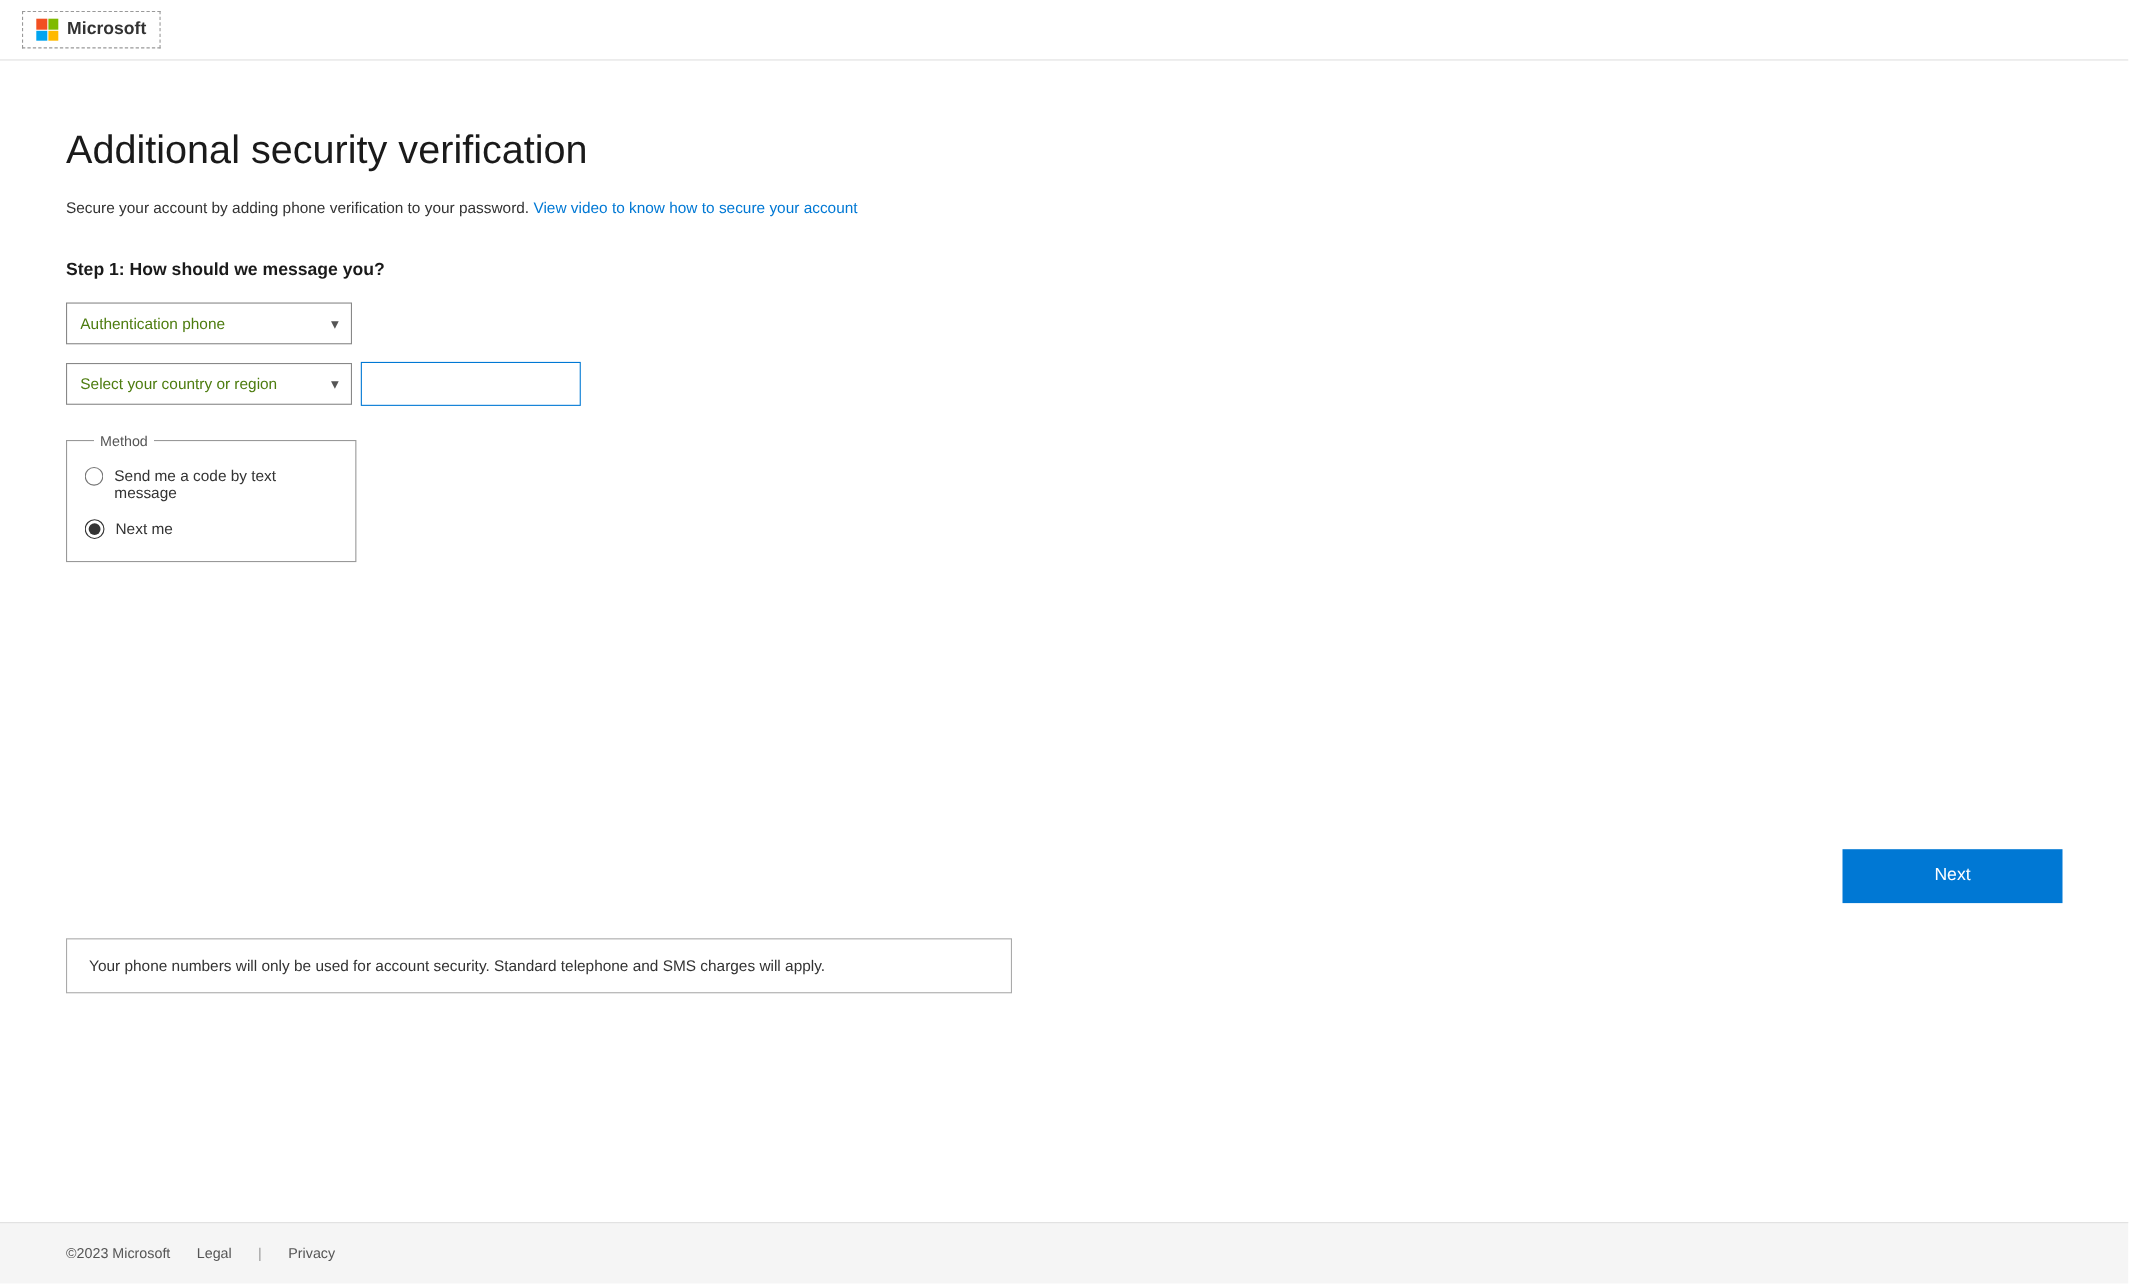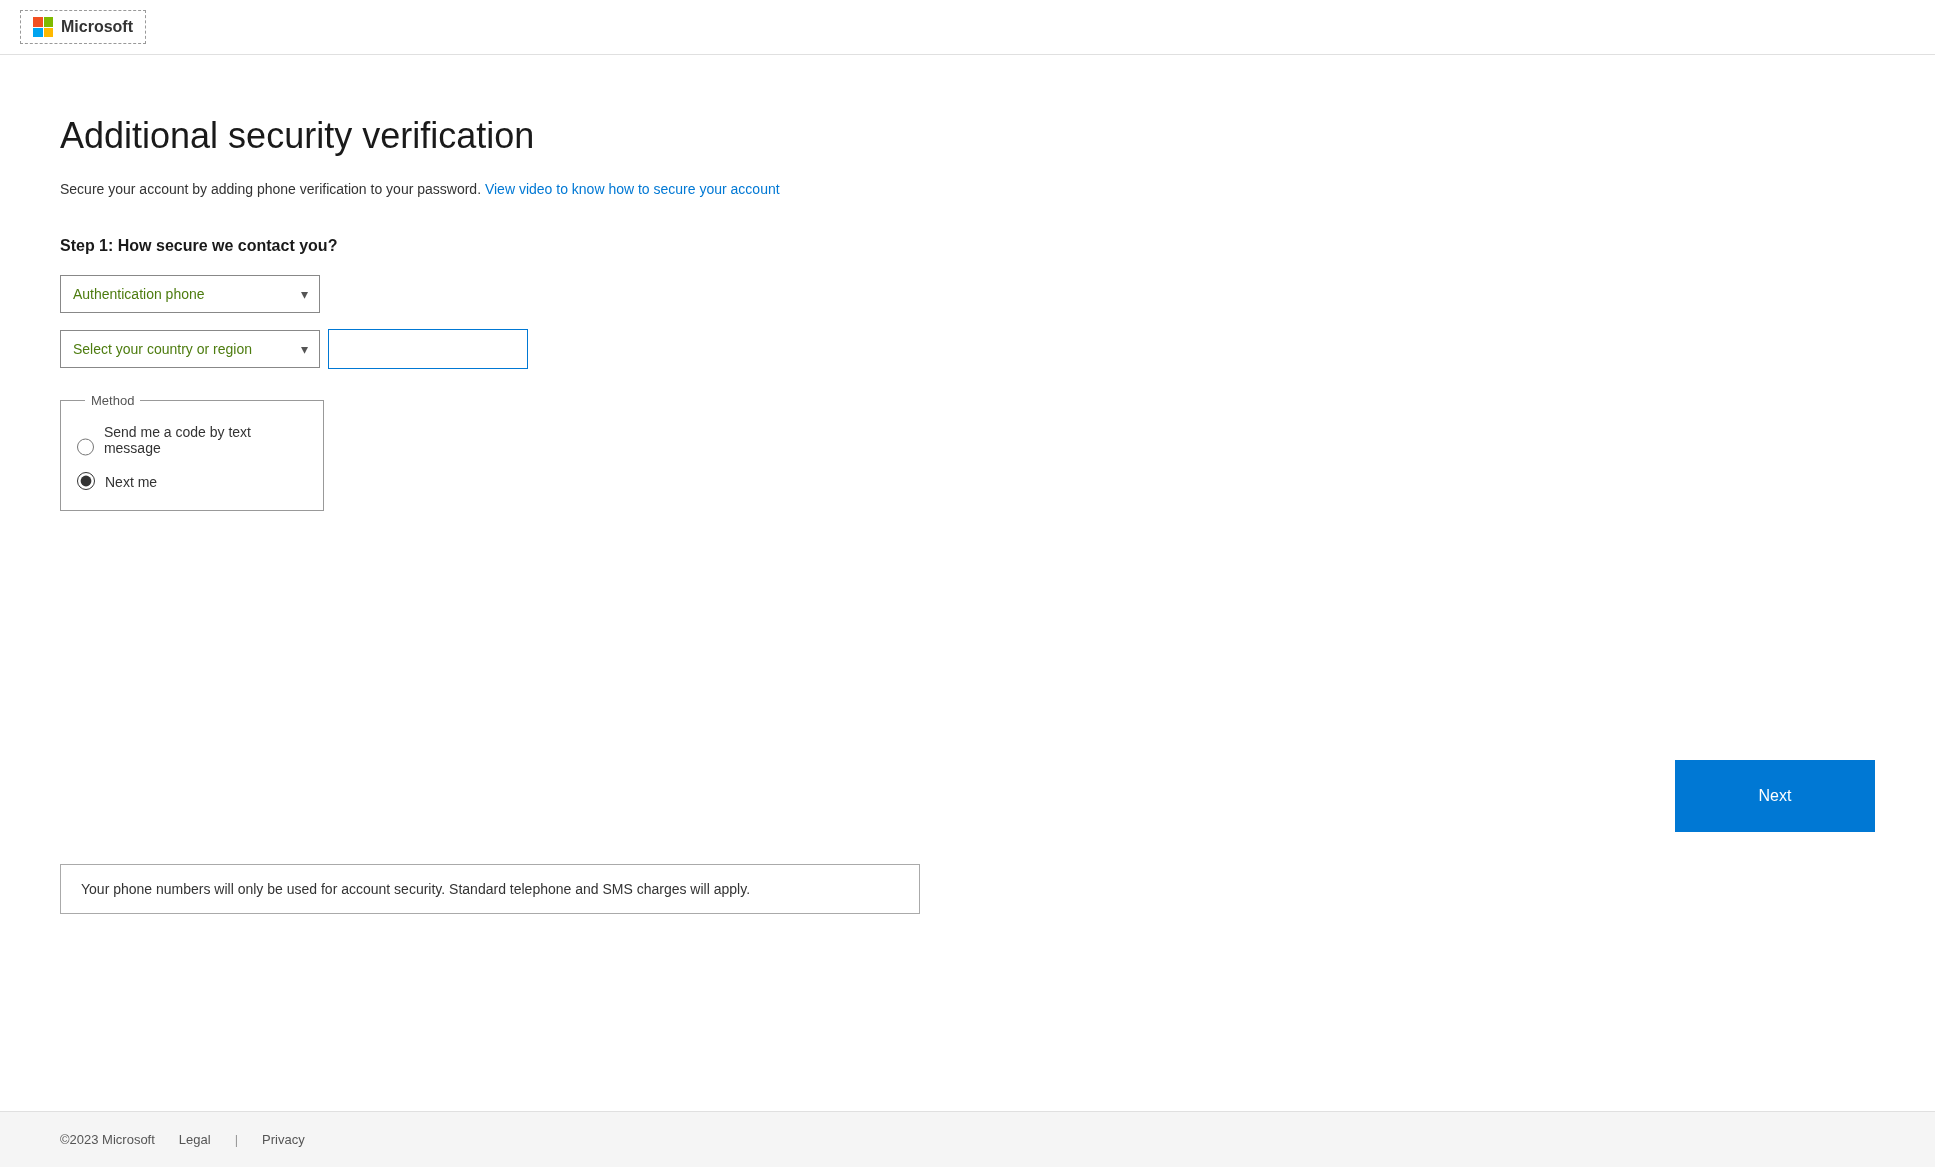--- a/index.html
+++ b/index.html
@@ -153,21 +153,21 @@
 
     .method-legend {
       font-size: 13px;
       color: #555;
       padding: 0 6px;
       margin-left: 8px;
     }
 
     .radio-option {
       display: flex;
-      align-items: flex-end;
+      align-items: flex-start;
       gap: 10px;
       margin-bottom: 16px;
       cursor: pointer;
     }
 
     .radio-option:last-child {
       margin-bottom: 0;
     }
 
     .radio-input {
@@ -194,21 +194,21 @@
 
     .next-button {
       background: #0078d4;
       color: #fff;
       border: none;
       padding: 12px 60px;
       font-size: 16px;
       cursor: pointer;
       font-family: inherit;
       min-width: 200px;
-      height: 72px;
+      height: 49px;
     }
 
     
     .notice-box {
       border: 1px solid #aaa;
       padding: 16px 20px;
       max-width: 860px;
       margin: 0 60px;
       font-size: 14px;
       color: #333;
@@ -269,21 +269,21 @@
 <div class="content-wrapper">
   <div class="main-content">
 
     <h1 class="page-title">Additional security verification</h1>
 
     <p class="subtitle-text">
       <span>Secure your account by adding phone verification to your password.</span>
       <a class="subtitle-link">View video to know how to secure your account</a>
     </p>
 
-    <p class="step-heading">Step 1: How secure we contact you?</p>
+    <p class="step-heading">Step 1: How should we message you?</p>
 
     <div class="dropdown-container">
       <div class="dropdown-wrapper">
         <select class="dropdown-select">
           <option>Authentication phone</option>
           <option>Office phone</option>
           <option>Mobile app</option>
         </select>
       </div>
     </div>

